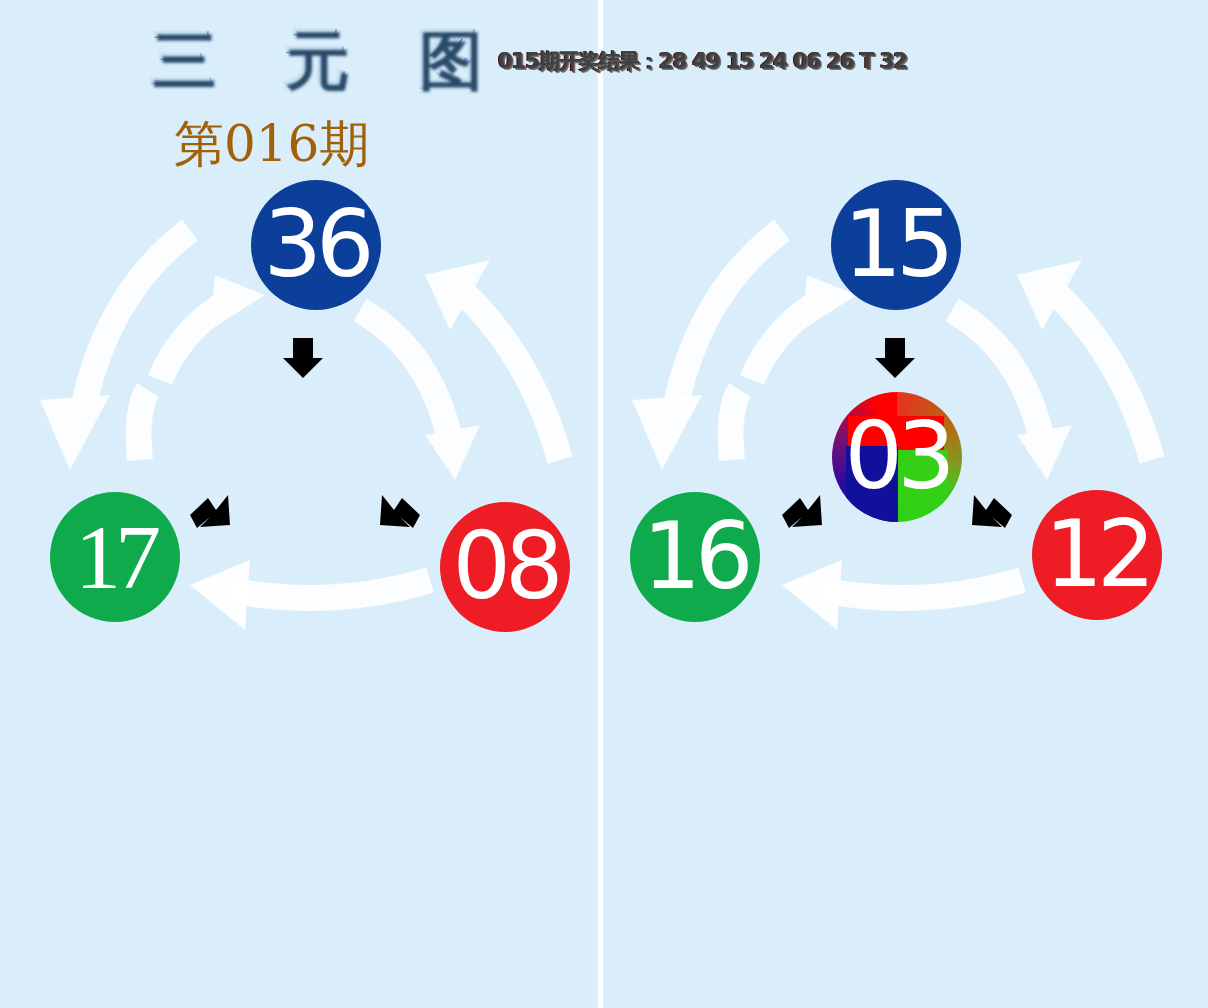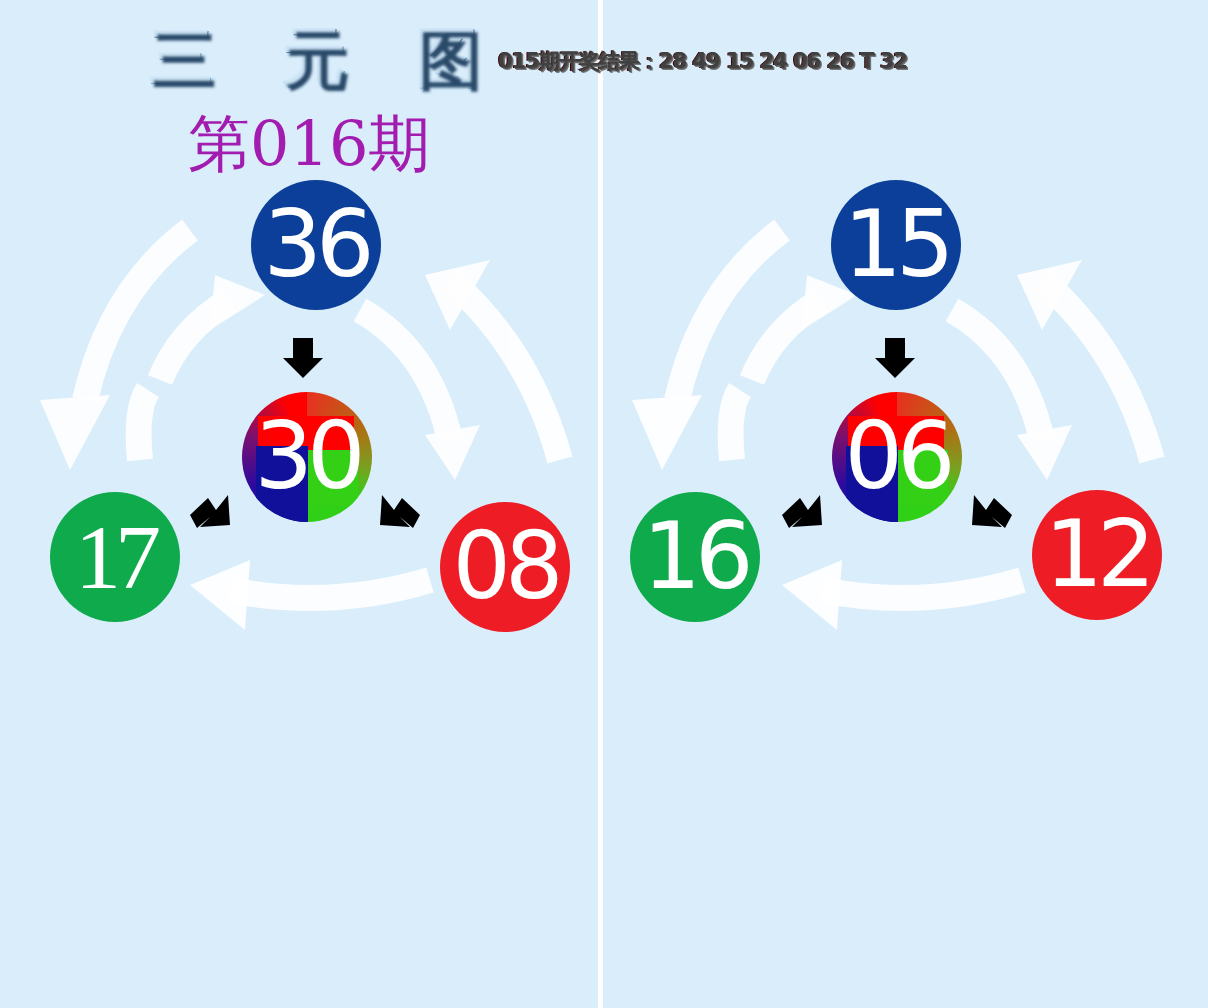--- a/index.html
+++ b/index.html
@@ -3,21 +3,21 @@
 <meta charset="utf-8">
 <style>
   html,body{margin:0;padding:0;}
   body{width:1208px;height:1008px;position:relative;overflow:hidden;background:#d9edfb;font-family:"Liberation Sans",sans-serif;}
   .panel{position:absolute;top:0;height:1008px;background:#d9edfb;}
   .divider{position:absolute;left:598px;top:0;width:5px;height:1008px;background:#ffffff;}
   .title{position:absolute;left:150px;top:18px;width:330px;height:80px;display:flex;justify-content:space-between;align-items:center;
     font-family:"DejaVu Serif",serif;font-weight:bold;font-size:64px;color:#4a7fb0;
     text-shadow:3px 3px 3px #2a4a6a, -1px -1px 0 #cfe6f7;letter-spacing:0;}
   .title span{background:linear-gradient(#2d5f90,#9fd0ef);-webkit-background-clip:text;background-clip:text;color:transparent;}
-  .period{position:absolute;left:188px;top:112px;font-size:62px;color:#a21caf;font-family:"DejaVu Serif",serif;line-height:64px;}
+  .period{position:absolute;left:174px;top:112px;font-size:50px;color:#a16207;font-family:"DejaVu Serif",serif;line-height:64px;}
   .result{position:absolute;left:498px;top:47px;font-size:21px;font-weight:bold;color:#404040;letter-spacing:-1px;
     text-shadow:1px 1px 0 #555,2px 2px 0 #777,-1px 0 0 #400;font-family:"DejaVu Sans",sans-serif;white-space:nowrap;}
   .diagram{position:absolute;width:560px;height:460px;}
   .ball{position:absolute;width:130px;height:130px;border-radius:50%;display:flex;align-items:center;justify-content:center;
     color:#fff;font-size:92px;font-family:"DejaVu Sans",sans-serif;letter-spacing:-6px;line-height:1;}
   .ball .num{position:relative;z-index:2;}
   .blue{background:#0b3f9a;}
   .green{background:#0eaa4c;}
   .red{background:#ee1c25;}
   .center{overflow:hidden;background:conic-gradient(from 0deg,#e83020 0deg,#b46a12 60deg,#7aa020 100deg,#2fd016 130deg,#2fd016 180deg,#10109a 180deg,#2a0aa0 240deg,#7a1070 290deg,#ff0000 340deg,#ff0000 360deg);}
@@ -60,24 +60,20 @@
     </g>
     <g fill="#000000">
       <polygon points="263,158 283,158 283,178 293,178 273,198 253,178 263,178"></polygon>
       <polygon points="160,335 178,318 186,330 198,315 200,345 170,347 180,337 167,348"></polygon>
       <polygon points="390,335 372,318 364,330 352,315 350,345 380,347 370,337 383,348"></polygon>
     </g>
   </svg>
   <div class="ball blue" style="left:221px;top:0;">
     <span class="num">36</span>
   </div>
-  <div class="ball center" style="left:212px;top:212px;">
-    <div class="gq"></div>
-    <span class="num">30</span>
-  </div>
   <div class="ball green" style="left:20px;top:312px;font-family:Liberation Serif, serif;">
     <span class="num">17</span>
   </div>
   <div class="ball red" style="left:410px;top:322px;">
     <span class="num">08</span>
   </div>
 </div>
 
 <div class="diagram" style="left:622px;top:180px;">
   <svg class="flows" width="560" height="460" viewBox="0 0 560 460">
@@ -100,21 +96,21 @@
       <polygon points="263,158 283,158 283,178 293,178 273,198 253,178 263,178"></polygon>
       <polygon points="160,335 178,318 186,330 198,315 200,345 170,347 180,337 167,348"></polygon>
       <polygon points="390,335 372,318 364,330 352,315 350,345 380,347 370,337 383,348"></polygon>
     </g>
   </svg>
   <div class="ball blue" style="left:209px;top:0;">
     <span class="num">15</span>
   </div>
   <div class="ball center" style="left:210px;top:212px;">
     <div class="gq"></div>
-    <span class="num">06</span>
+    <span class="num">03</span>
   </div>
   <div class="ball green" style="left:8px;top:312px;">
     <span class="num">16</span>
   </div>
   <div class="ball red" style="left:410px;top:310px;">
     <span class="num">12</span>
   </div>
 </div>
 
 </body></html>

